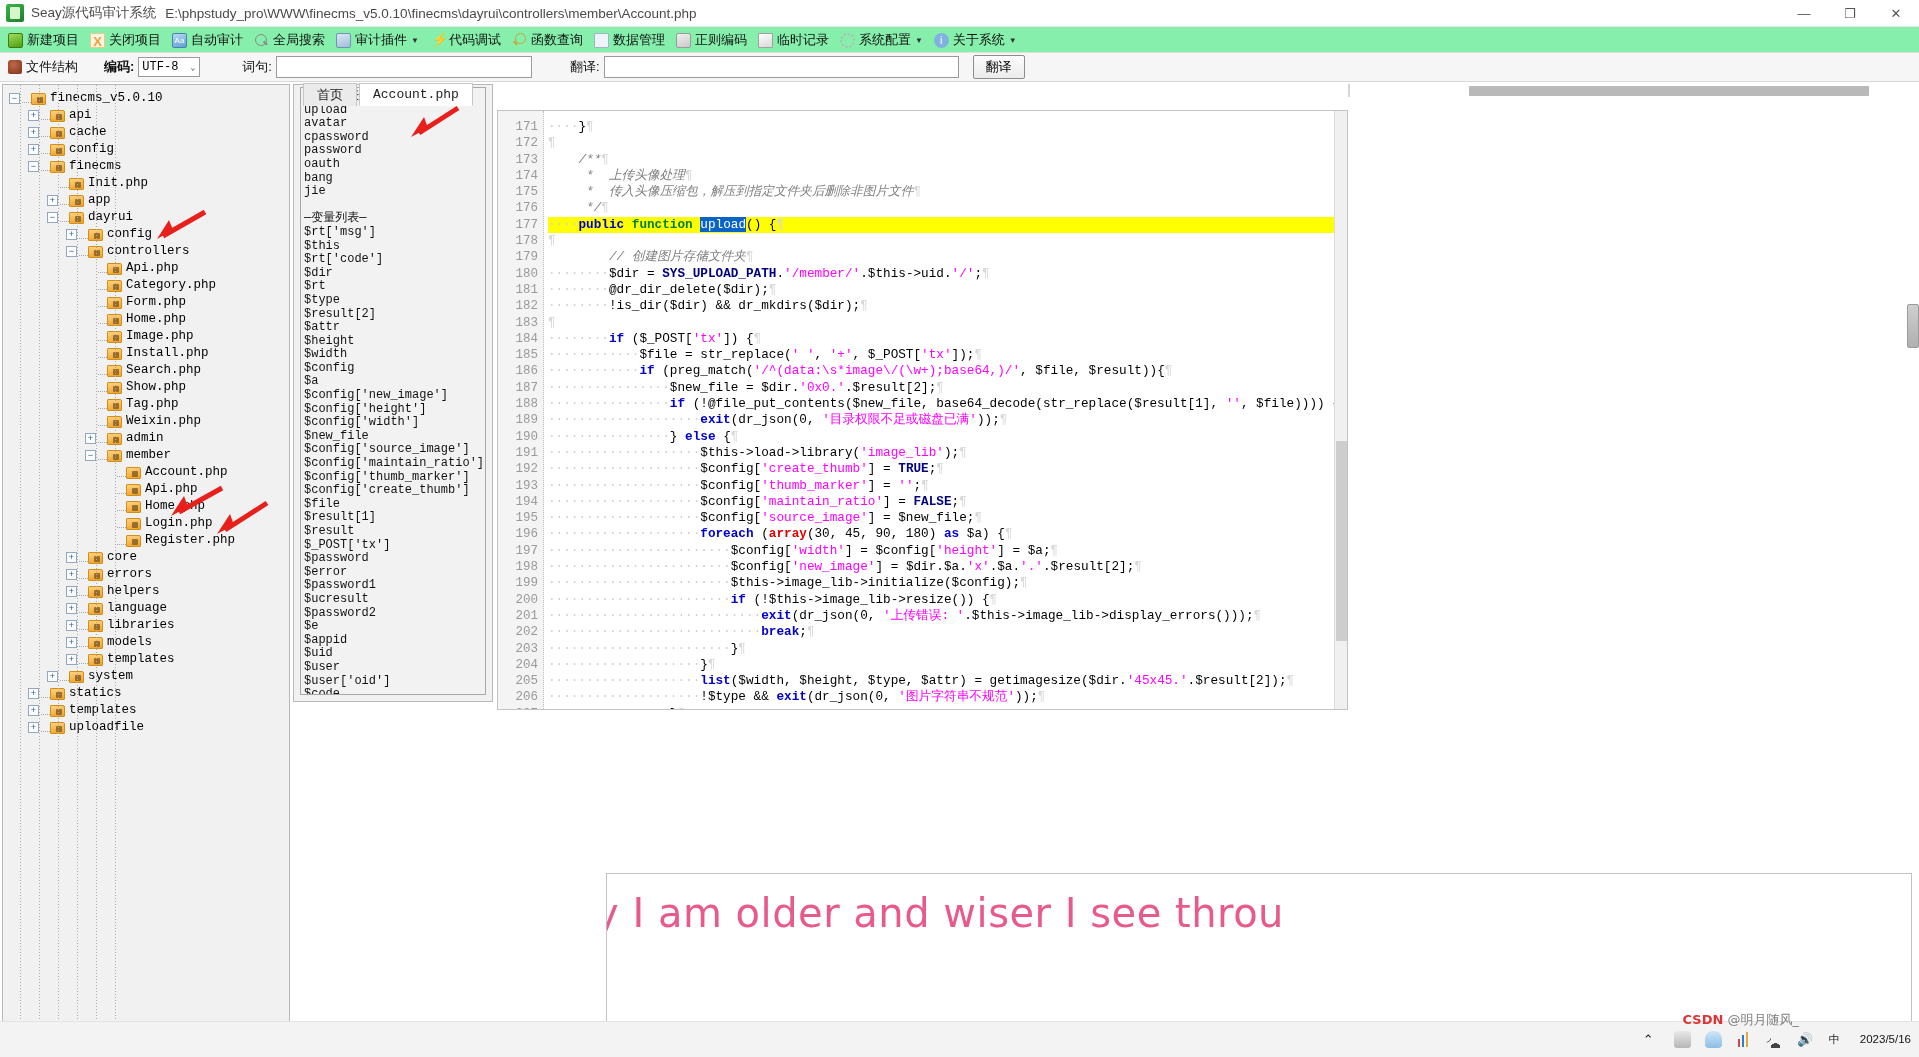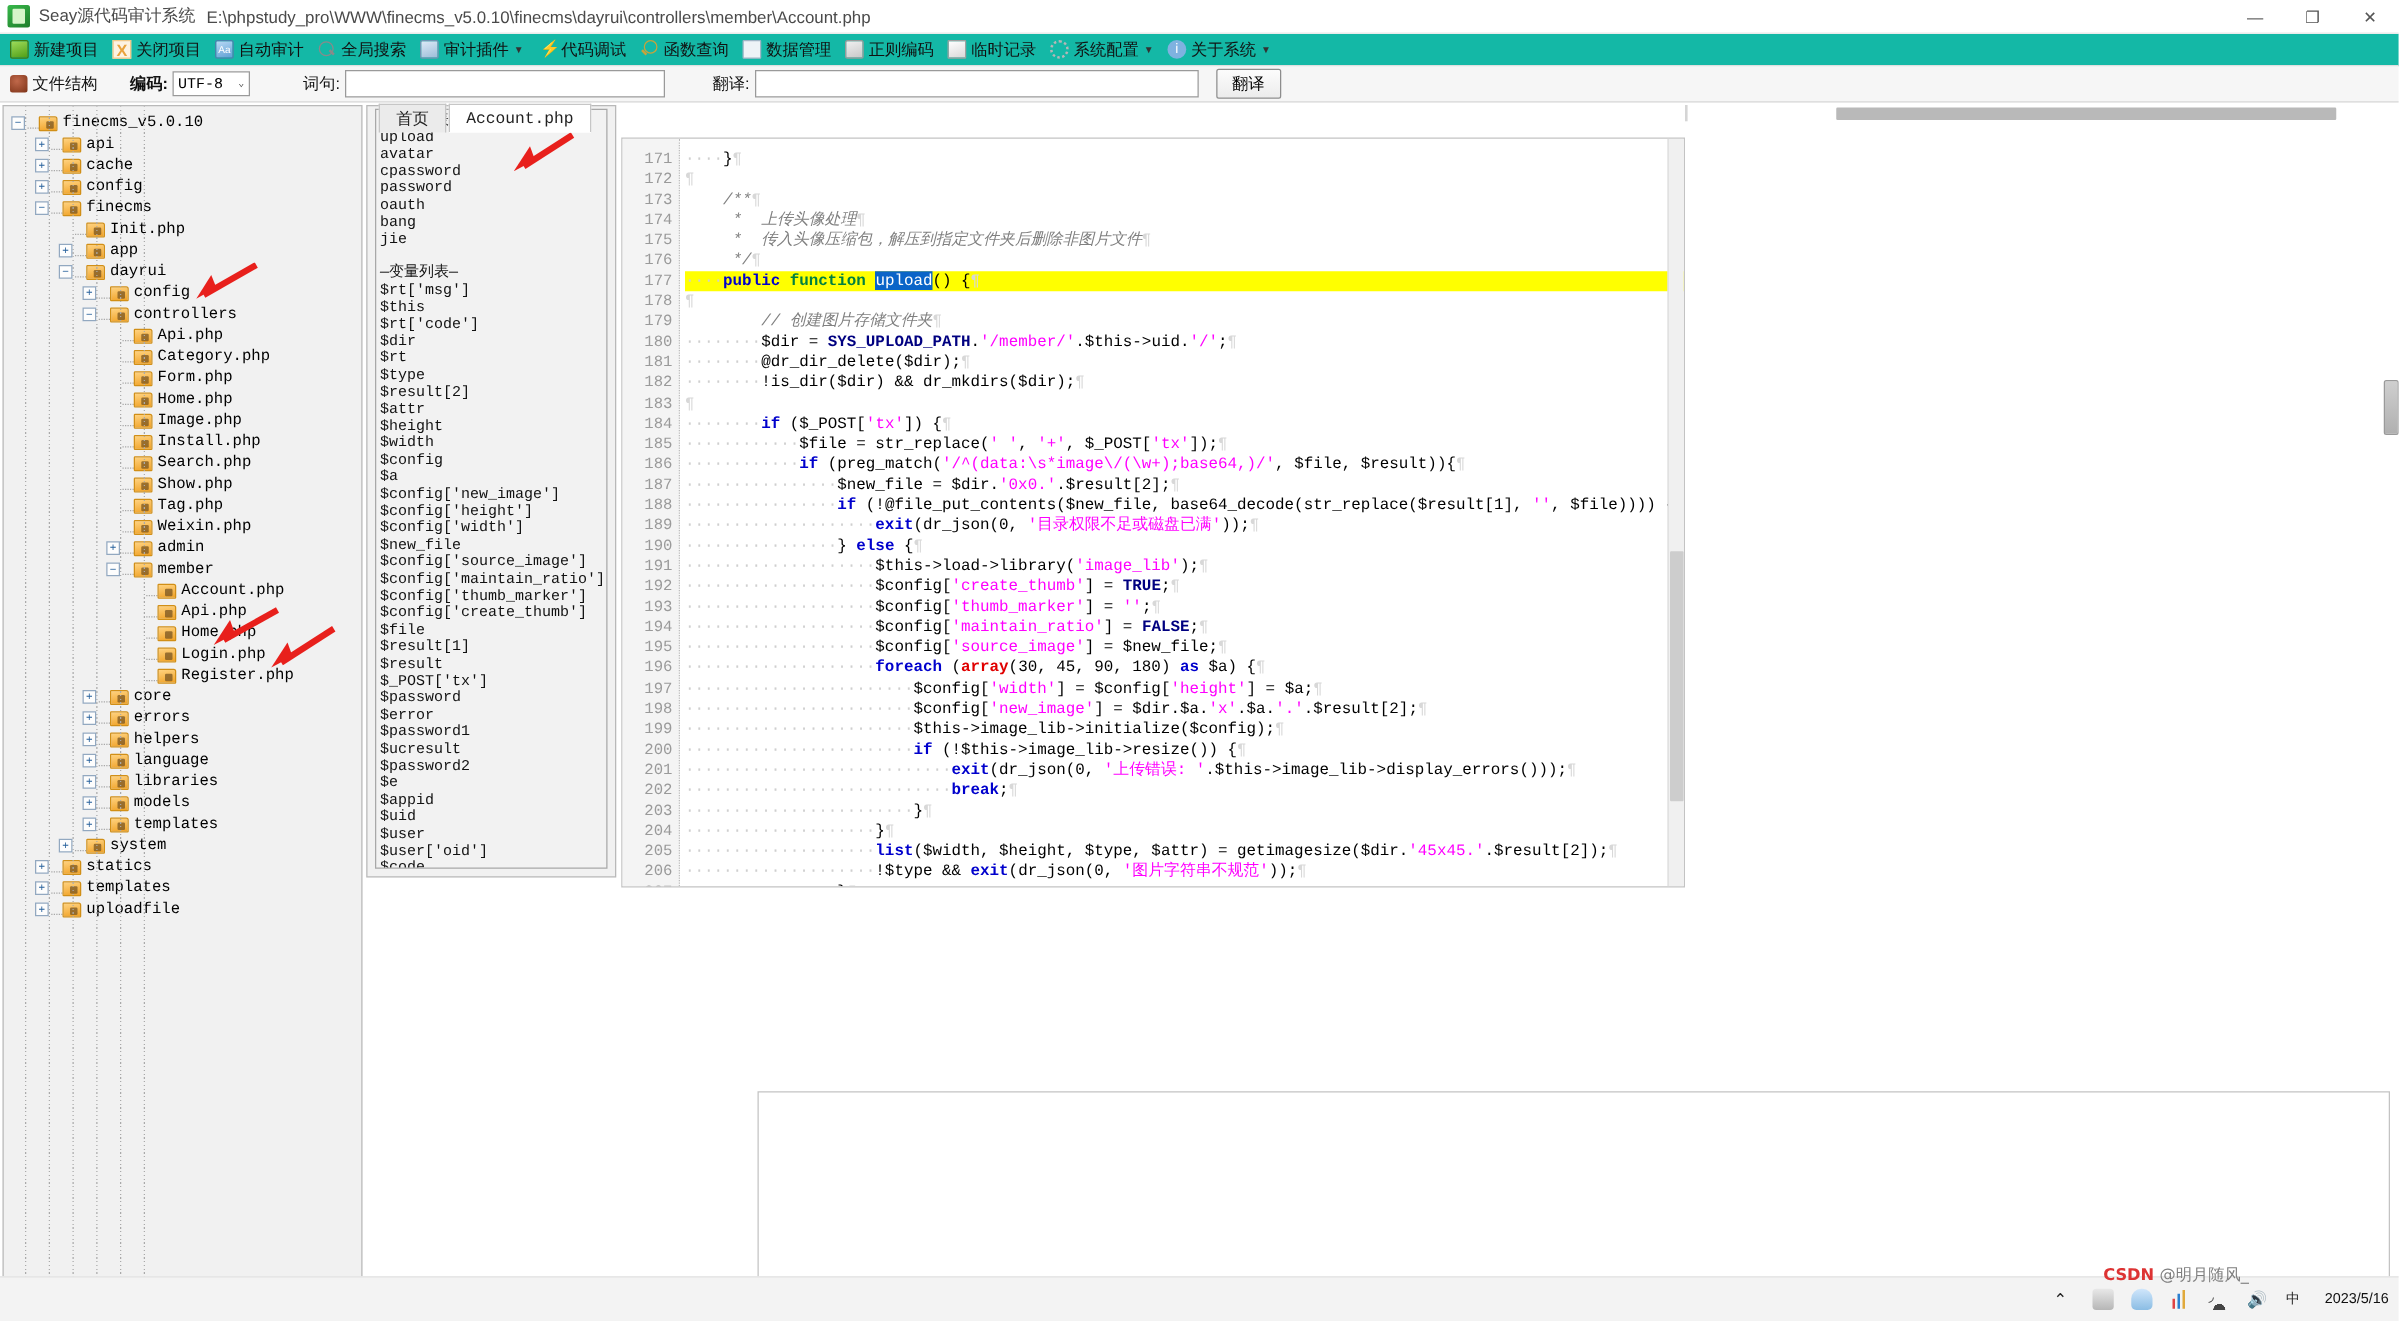--- a/index.html
+++ b/index.html
@@ -29,21 +29,21 @@
   .title-text { font-size:13.5px; color:#4a4a4a; white-space:nowrap; }
   .title-path { font-size:13.5px; color:#4a4a4a; margin-left:9px; white-space:nowrap;}
   .win-btns { position:absolute; right:0; top:0; height:27px; display:flex; }
   .win-btn {
     width:46px; height:27px; display:flex; align-items:center; justify-content:center;
     color:#555; font-size:13px;
   }
 
   
   .toolbar {
-    height:26px; background:#14b8a6; display:flex; align-items:center;
+    height:26px; background:#86efac; display:flex; align-items:flex-end;
     border-bottom:1px solid #dfdfdf; padding-left:4px; gap:0px;
   }
   .tb-item {
     display:flex; align-items:center; height:24px; padding:0 7px 0 4px;
     font-size:13px; color:#111; white-space:nowrap; cursor:default;
   }
   .tb-ico {
     width:15px; height:15px; margin-right:4px; flex:none; display:inline-block;
     position:relative;
   }
@@ -681,20 +681,21 @@
     </div>
     <div class="hscroll">
       <div class="hthumb" style="left:120px; width:400px;"></div>
     </div>
   </div>
 
   <div class="edge-marker"></div>
 </div>
 
 <div class="video-panel">
+  <div class="sub-en">y I am older and wiser I see throu</div>
 </div>
 
 <div class="taskbar">
   <div class="tray">
     <span class="tray-ico" style="font-size:13px; line-height:17px;">⌃</span>
     <span class="tray-ico" style="background:linear-gradient(#e8e8e8,#b6b6b6); border-radius:3px;"></span>
     <span class="tray-ico" style="background:linear-gradient(#d0e6fb,#8bbde4); border-radius:8px 8px 4px 4px;"></span>
     <span class="tray-ico" style="background:
       linear-gradient(#e04343,#e04343) 2px 8px/2px 8px no-repeat,
       linear-gradient(#2b7fd0,#2b7fd0) 6px 4px/2px 12px no-repeat,

